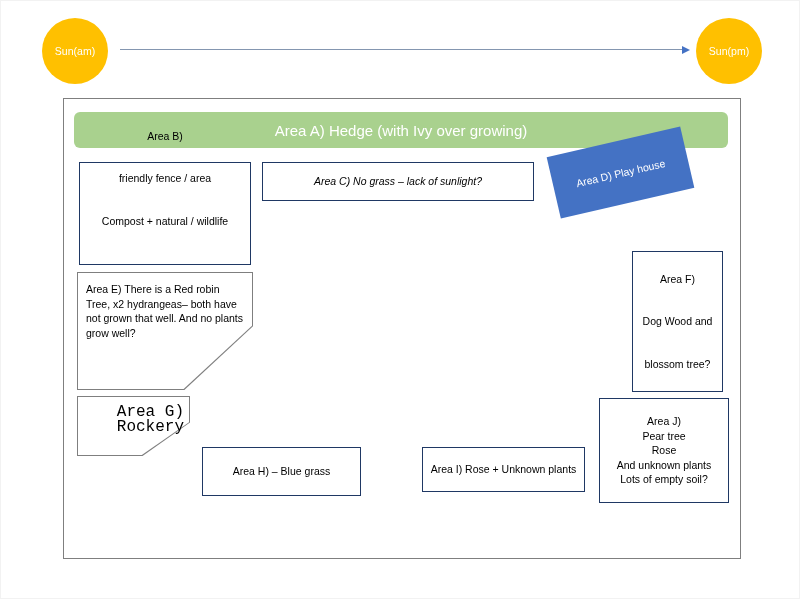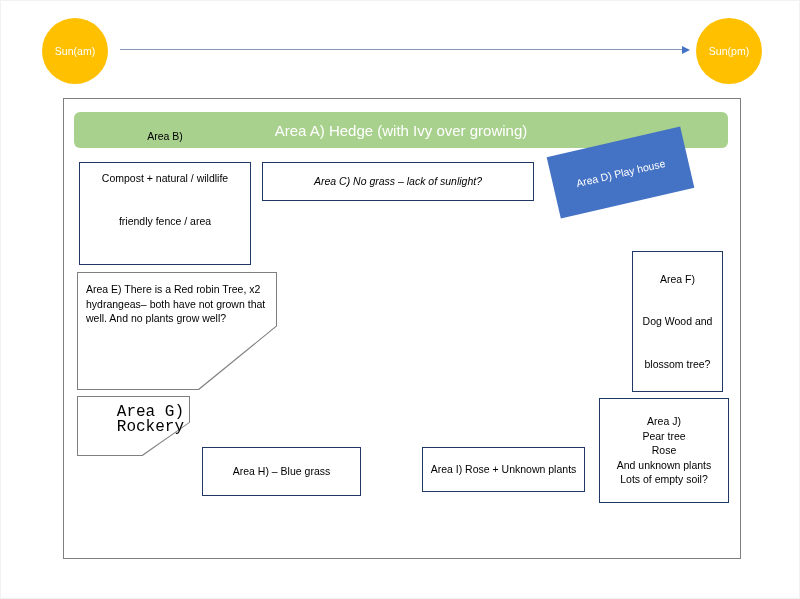--- a/index.html
+++ b/index.html
@@ -133,21 +133,20 @@
     transform: rotate(-13deg);
   }
 
   
   #area-e {
     position: absolute;
     left: 75px;
     top: 270px;
     width: 176px;
     height: 118px;
-    padding-left: 24px;
   }
   #area-e .body {
     position: absolute;
     inset: 0;
     background: #7F7F7F;
     clip-path: polygon(0 0, 100% 0, 100% 46%, 61% 100%, 0 100%);
   }
   #area-e .inner {
     position: absolute;
     left: 1px; top: 1px; right: 1px; bottom: 1px;
@@ -230,22 +229,22 @@
   </div>
 
   <div id="garden-frame">
 
     <div id="area-a" style="left:10px; top:13px;">
       <span>Area A) Hedge (with Ivy over growing)</span>
     </div>
 
     <div class="area-box" id="area-b" style="left:15px; top:63px;gap:28px;">
       <span class="line">Area B)</span>
+      <span class="line">friendly fence / area</span>
       <span class="line">Compost + natural / wildlife</span>
-      <span class="line">friendly fence / area</span>
       <span class="spacer"></span>
       <span class="line">+Red robin tree</span>
     </div>
 
     <div class="area-box" id="area-c" style="left:198px; top:63px;">
       <span class="line">Area C) No grass – lack of sunlight?</span>
     </div>
 
     <div id="area-d" style="left:488px; top:42px;">
       <span>Area D) Play house</span>

